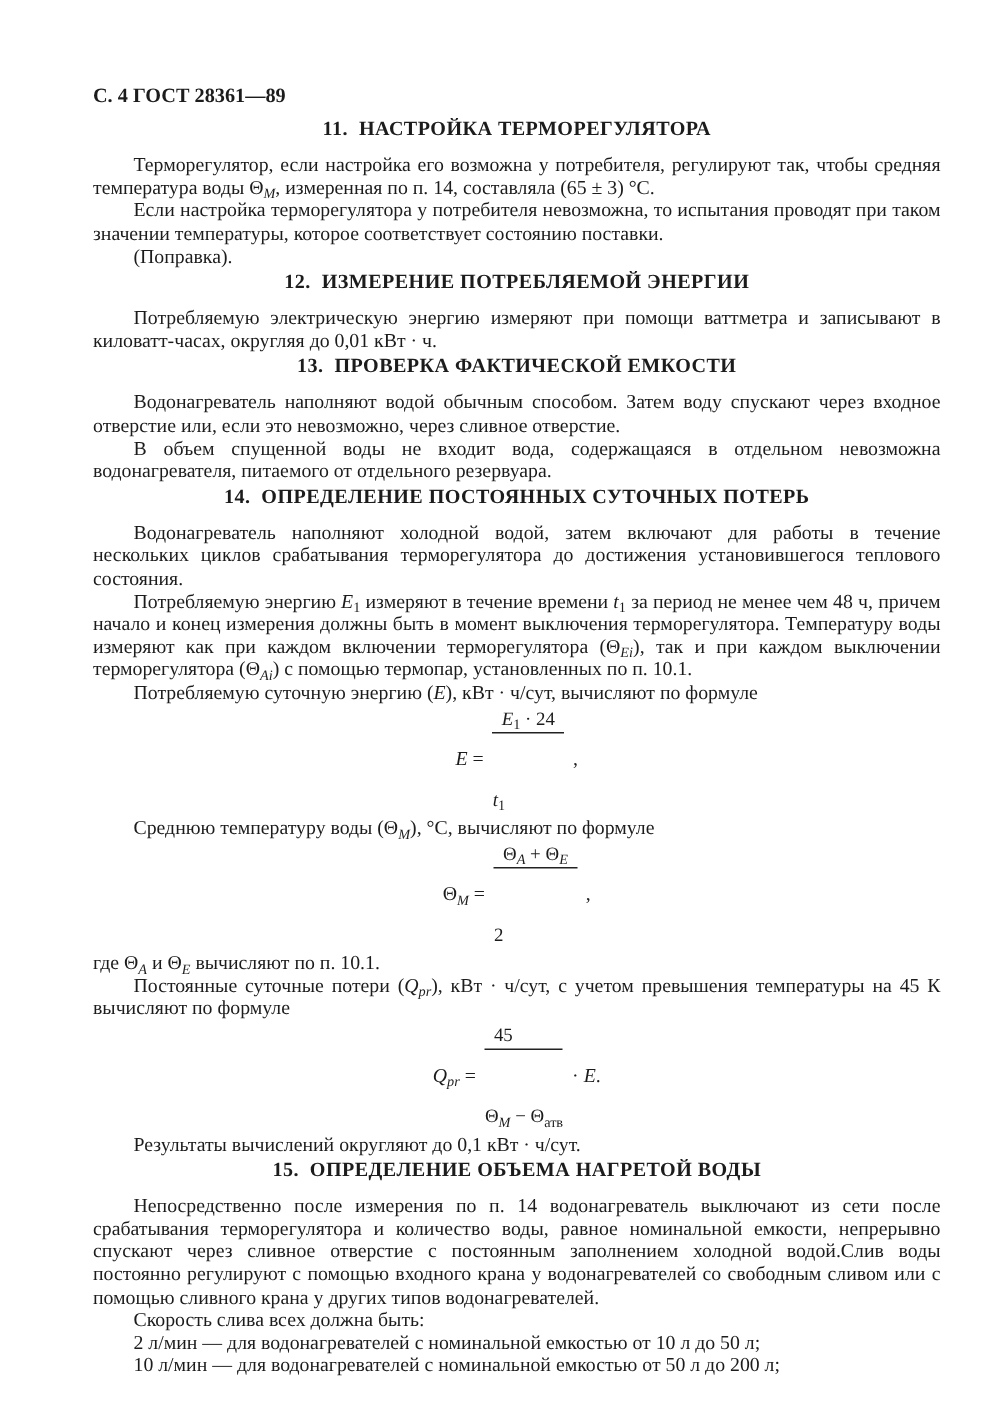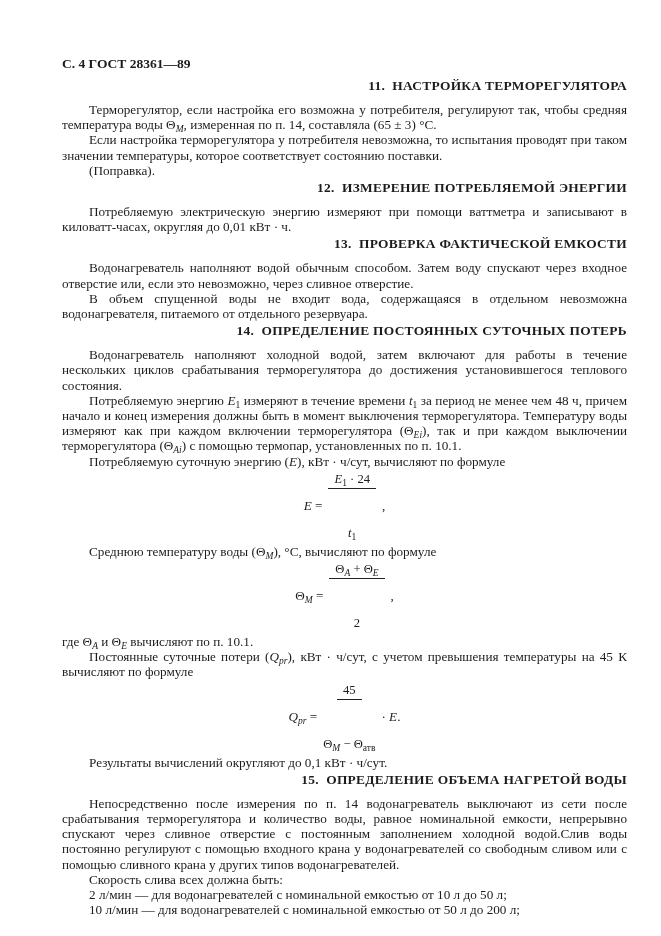--- a/index.html
+++ b/index.html
@@ -18,21 +18,21 @@
   }
   .doc-header {
     font-weight: 700;
     font-size: 13.5px;
     line-height: 16px;
     margin-bottom: 6px;
   }
   h2.sec {
     font-size: 13.4px;
     line-height: 16px;
-    text-align: right;
+    text-align: center;
     font-weight: 700;
     letter-spacing: 0.3px;
     margin: 2px 0 8px 0;
   }
   p {
     font-size: 13.2px;
     line-height: 15.2px;
     text-align: justify;
     margin: 0;
     text-indent: 27px;
@@ -49,21 +49,20 @@
     align-items: center;
     justify-content: center;
     margin: 3px 0 4px 0;
     font-size: 13.2px;
     line-height: 14px;
     min-height: 30px;
   }
   .frac {
     display: inline-flex;
     flex-direction: column;
-    align-items: center;
     margin: 0 6px;
     font-size: 12.6px;
   }
   .frac .num {
     border-bottom: 1px solid #222;
     padding: 0 6px 2px 6px;
   }
   .frac .den {
     padding-top: 2px;
     margin-top: 35px;

